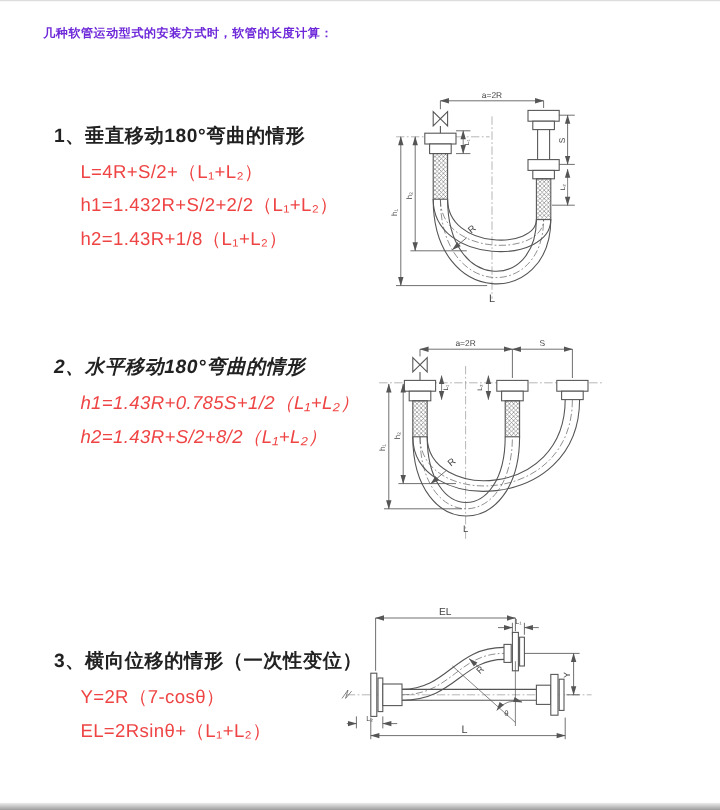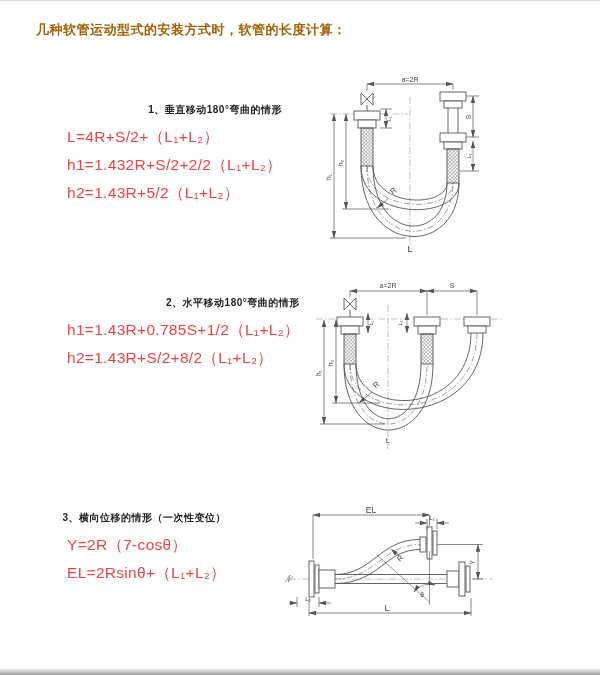--- a/index.html
+++ b/index.html
@@ -2,45 +2,45 @@
 <html><head>
 <meta charset="utf-8">
 <style>
   html,body{margin:0;padding:0;background:#fff;}
   .page{
     position:relative;width:600px;height:675px;background:#ffffff;
     font-family:"Liberation Sans","DejaVu Sans",sans-serif;color:#1c1c1c;
     overflow:hidden;border-top:1px solid #ddd;
   }
   .title{
-    position:absolute;left:36px;top:20px;font-size:13px;font-weight:600;
-    letter-spacing:.5px;color:#a16207;text-align:center;
+    position:absolute;left:36px;top:20px;font-size:10px;font-weight:600;
+    letter-spacing:.5px;color:#6d28d9;text-align:center;
   }
   .sec{position:absolute;left:45px;}
-  .sec .heading{font-size:10px;font-weight:600;letter-spacing:.5px;color:#222;margin-bottom:6px;text-align:right;}
+  .sec .heading{font-size:16px;font-weight:600;letter-spacing:.5px;color:#222;margin-bottom:6px;}
   .sec .formula{font-size:15.5px;font-weight:500;color:#ef4444;line-height:28px;margin-left:22px;letter-spacing:.3px;}
   .diag{position:absolute;}
   svg text{fill:#444;font-family:"Liberation Sans","DejaVu Sans",sans-serif;}
   .bottom-strip{
     position:absolute;left:0;right:0;bottom:0;height:7px;
     background:linear-gradient(#ededed,#8f8f8f);
   }
 </style>
 </head>
 <body>
 
 <div class="page">
 
   <div class="title">几种软管运动型式的安装方式时，软管的长度计算：</div>
 
   <div class="sec" style="top:102px;">
     <div class="heading">1、垂直移动180°弯曲的情形</div>
     <div class="formula">L=4R+S/2+（L₁+L₂）</div>
     <div class="formula">h1=1.432R+S/2+2/2（L₁+L₂）</div>
-    <div class="formula">h2=1.43R+5/2（L₁+L₂）</div>
+    <div class="formula">h2=1.43R+1/8（L₁+L₂）</div>
   </div>
 
   <div class="diag" style="left:310px;top:70px;">
   <svg width="280" height="185" viewBox="0 0 280 185">
     <defs>
       <marker id="arA" viewBox="0 0 10 8" refX="9.5" refY="4" markerWidth="8" markerHeight="6" markerUnits="userSpaceOnUse" orient="auto-start-reverse">
         <path d="M0,1 L10,4 L0,7 Z" fill="#555"></path>
       </marker>
       <pattern id="hzA" width="3.5" height="3.5" patternUnits="userSpaceOnUse">
         <path d="M0,0 L3.5,3.5 M3.5,0 L0,3.5" stroke="#777" stroke-width="0.5"></path>
@@ -98,21 +98,21 @@
     <text x="160.5" y="46" font-size="7" text-anchor="middle" transform="rotate(-90 160.5 46)">S</text>
     <text x="160.5" y="85" font-size="5.5" text-anchor="middle" transform="rotate(-90 160.5 85)">L₂</text>
     <text x="21" y="106" font-size="6.5" text-anchor="middle" transform="rotate(-90 21 106)">h₁</text>
     <text x="33" y="92" font-size="6.5" text-anchor="middle" transform="rotate(-90 33 92)">h₂</text>
     <text x="81" y="47.5" font-size="5.5" text-anchor="middle" transform="rotate(-90 81 47.5)">L₁</text>
     <text x="85" y="122" font-size="8" text-anchor="middle" transform="rotate(-40 85 122)">R</text>
     <text x="100" y="181" font-size="9" text-anchor="middle">L</text>
   </svg>
   </div>
 
-  <div class="sec" style="top:295px;">
+  <div class="sec" style="top:295px;font-style:italic;">
     <div class="heading">2、水平移动180°弯曲的情形</div>
     <div class="formula">h1=1.43R+0.785S+1/2（L₁+L₂）</div>
     <div class="formula">h2=1.43R+S/2+8/2（L₁+L₂）</div>
   </div>
 
   <div class="diag" style="left:302px;top:276px;">
   <svg width="300" height="180" viewBox="0 0 300 180">
     <defs>
       <marker id="arB" viewBox="0 0 10 8" refX="9.5" refY="4" markerWidth="8" markerHeight="6" markerUnits="userSpaceOnUse" orient="auto-start-reverse">
         <path d="M0,1 L10,4 L0,7 Z" fill="#555"></path>
@@ -172,21 +172,21 @@
     <text x="150" y="11" font-size="7" text-anchor="middle">S</text>
     <text x="19" y="96" font-size="6.5" text-anchor="middle" transform="rotate(-90 19 96)">h₁</text>
     <text x="31" y="86" font-size="6.5" text-anchor="middle" transform="rotate(-90 31 86)">h₂</text>
     <text x="71" y="46" font-size="5.5" text-anchor="middle" transform="rotate(-90 71 46)">L₁</text>
     <text x="100" y="46" font-size="5.5" text-anchor="middle" transform="rotate(-90 100 46)">L₂</text>
     <text x="76" y="110" font-size="8" text-anchor="middle" transform="rotate(-40 76 110)">R</text>
     <text x="86" y="166" font-size="8" text-anchor="middle">L</text>
   </svg>
   </div>
 
-  <div class="sec" style="top:510px;">
+  <div class="sec" style="top:540px;">
     <div class="heading">3、横向位移的情形（一次性变位）</div>
     <div class="formula">Y=2R（7-cosθ）</div>
     <div class="formula">EL=2Rsinθ+（L₁+L₂）</div>
   </div>
 
   <div class="diag" style="left:281px;top:502px;">
   <svg width="300" height="145" viewBox="0 0 300 145">
     <defs>
       <marker id="arC" viewBox="0 0 10 8" refX="9.5" refY="4" markerWidth="8" markerHeight="6" markerUnits="userSpaceOnUse" orient="auto-start-reverse">
         <path d="M0,1 L10,4 L0,7 Z" fill="#555"></path>

